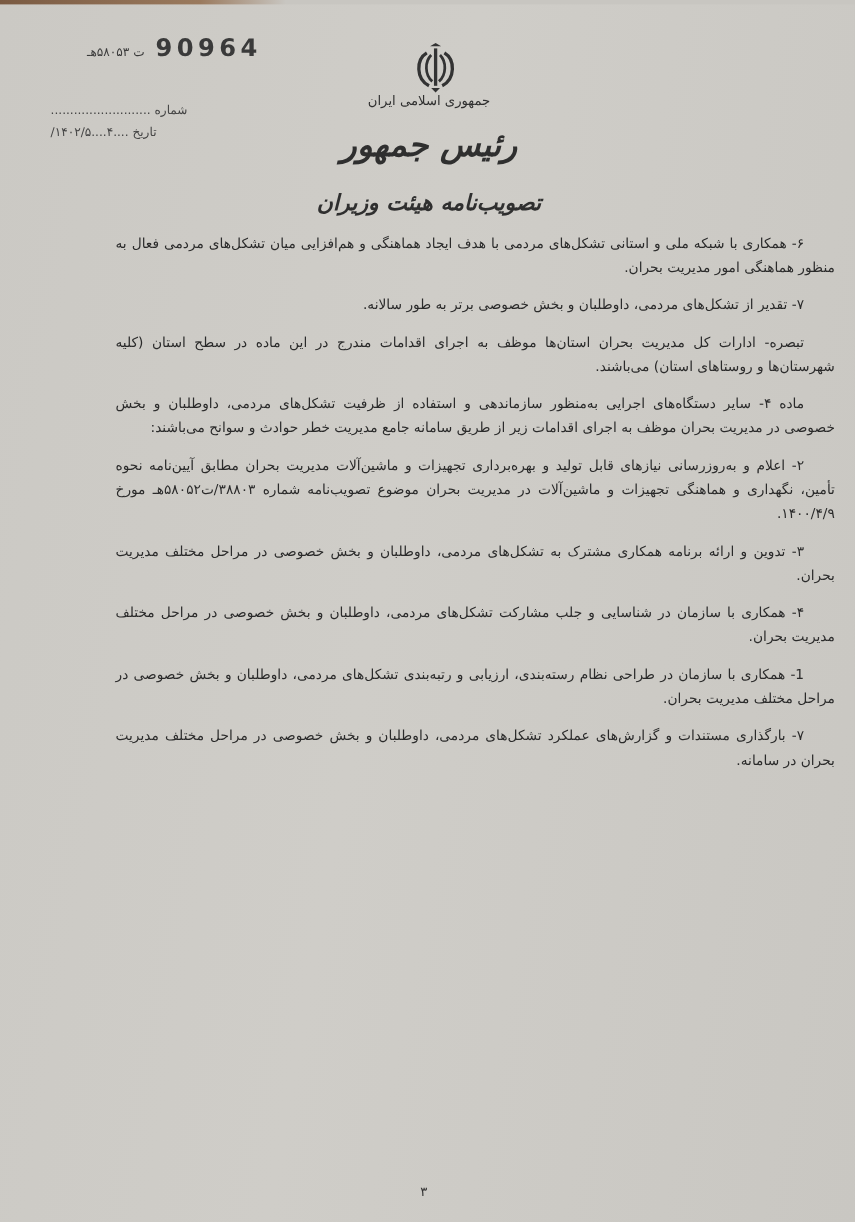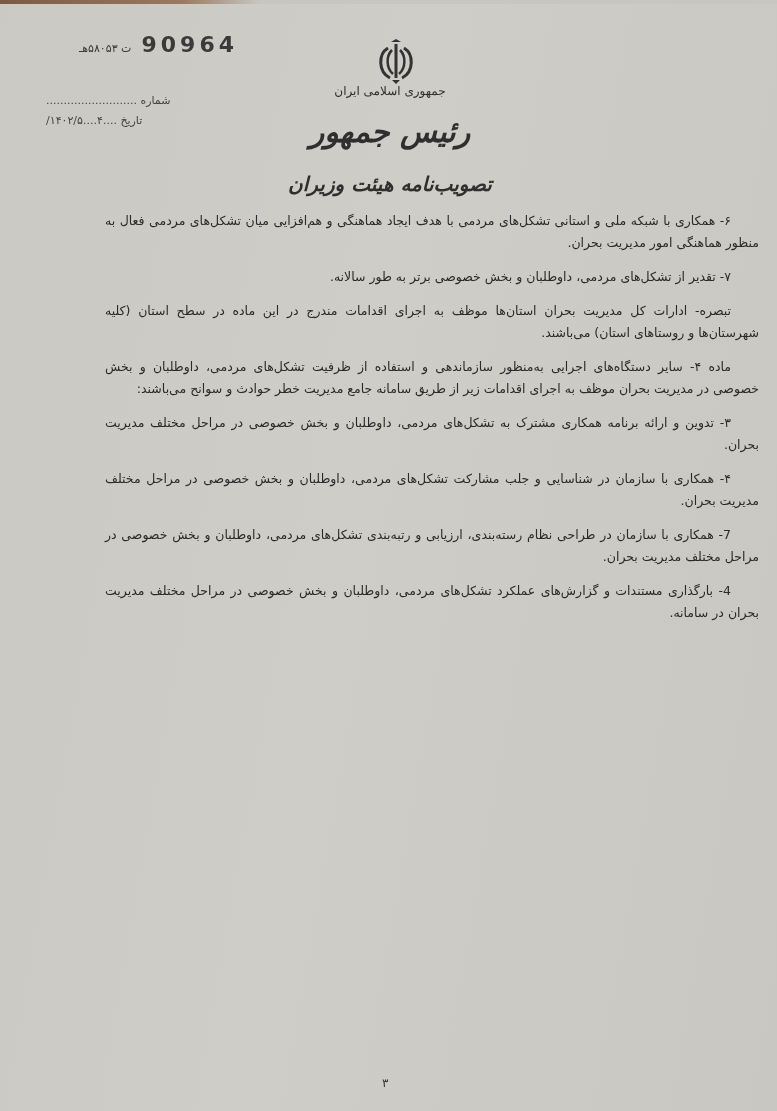--- a/index.html
+++ b/index.html
@@ -79,20 +79,21 @@
 
   <div class="hdr hdr-country">جمهوری اسلامی ایران</div>
   <div class="hdr hdr-president">رئیس جمهور</div>
   <div class="hdr hdr-approval">تصویب‌نامه هیئت وزیران</div>
 
   <div class="body-text">
     <p class="para">۶- همکاری با شبکه ملی و استانی تشکل‌های مردمی با هدف ایجاد هماهنگی و هم‌افزایی میان تشکل‌های مردمی فعال به منظور هماهنگی امور مدیریت بحران.</p>
     <p class="para">۷- تقدیر از تشکل‌های مردمی، داوطلبان و بخش خصوصی برتر به طور سالانه.</p>
     <p class="para">تبصره- ادارات کل مدیریت بحران استان‌ها موظف به اجرای اقدامات مندرج در این ماده در سطح استان (کلیه شهرستان‌ها و روستاهای استان) می‌باشند.</p>
     <p class="para">ماده ۴- سایر دستگاه‌های اجرایی به‌منظور سازماندهی و استفاده از ظرفیت تشکل‌های مردمی، داوطلبان و بخش خصوصی در مدیریت بحران موظف به اجرای اقدامات زیر از طریق سامانه جامع مدیریت خطر حوادث و سوانح می‌باشند:</p>
+    <p class="para">۲- اعلام و به‌روزرسانی نیازهای قابل تولید و بهره‌برداری تجهیزات و ماشین‌آلات مدیریت بحران مطابق آیین‌نامه نحوه تأمین، نگهداری و هماهنگی تجهیزات و ماشین‌آلات در مدیریت بحران موضوع تصویب‌نامه شماره ۳۸۸۰۳/ت۵۸۰۵۲هـ مورخ ۱۴۰۰/۴/۹.</p>
     <p class="para">۳- تدوین و ارائه برنامه همکاری مشترک به تشکل‌های مردمی، داوطلبان و بخش خصوصی در مراحل مختلف مدیریت بحران.</p>
     <p class="para">۴- همکاری با سازمان در شناسایی و جلب مشارکت تشکل‌های مردمی، داوطلبان و بخش خصوصی در مراحل مختلف مدیریت بحران.</p>
-    <p class="para">7- همکاری با سازمان در طراحی نظام رسته‌بندی، ارزیابی و رتبه‌بندی تشکل‌های مردمی، داوطلبان و بخش خصوصی در مراحل مختلف مدیریت بحران.</p>
-    <p class="para">4- بارگذاری مستندات و گزارش‌های عملکرد تشکل‌های مردمی، داوطلبان و بخش خصوصی در مراحل مختلف مدیریت بحران در سامانه.</p>
+    <p class="para">1- همکاری با سازمان در طراحی نظام رسته‌بندی، ارزیابی و رتبه‌بندی تشکل‌های مردمی، داوطلبان و بخش خصوصی در مراحل مختلف مدیریت بحران.</p>
+    <p class="para">۷- بارگذاری مستندات و گزارش‌های عملکرد تشکل‌های مردمی، داوطلبان و بخش خصوصی در مراحل مختلف مدیریت بحران در سامانه.</p>
   </div>
 
   <div class="page-num">۳</div>
 </div>
 
 </body></html>

